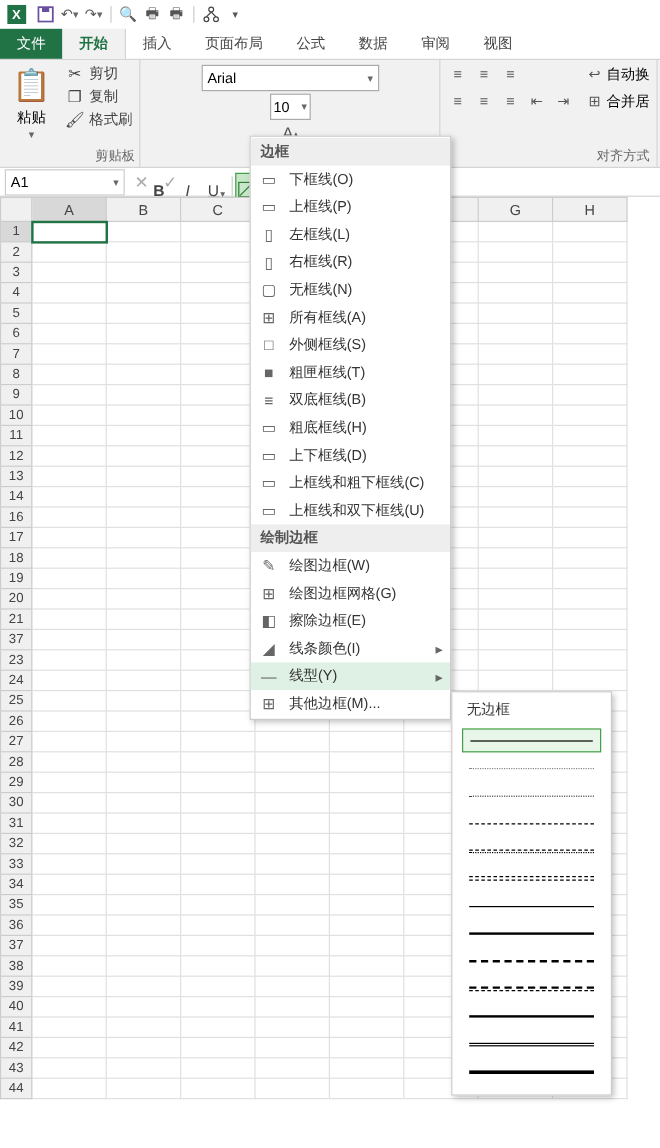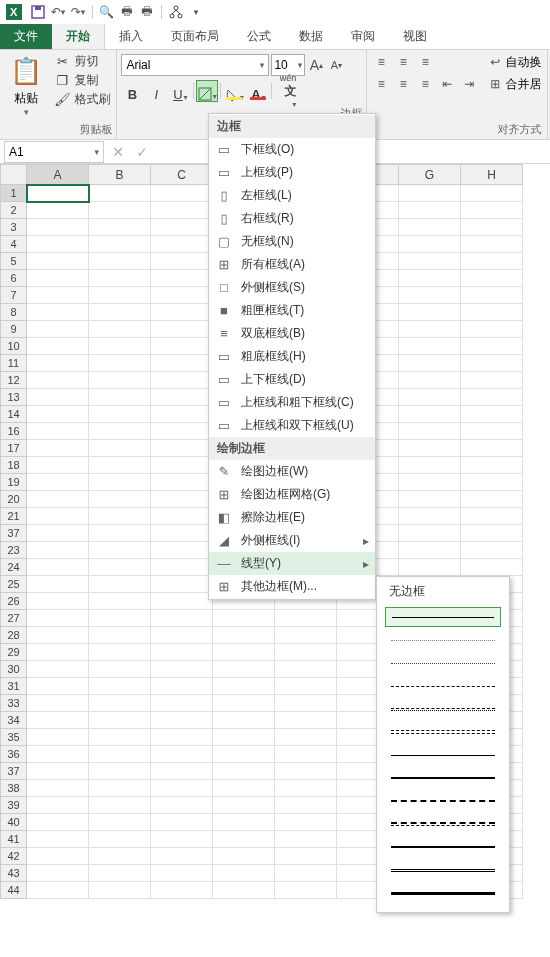--- a/index.html
+++ b/index.html
@@ -22,21 +22,21 @@
 .group { border-right: 1px solid #d4d4d4; display: flex; flex-direction: column; padding: 2px 4px; position: relative; }
 .group-body { flex: 1; display: flex; align-items: flex-start; }
 .group-label { text-align: right; font-size: 11px; color: #666; padding: 2px 0 0; }
 
 .paste-block { display: flex; flex-direction: column; align-items: center; padding: 2px 6px; }
 .paste-block .big-icon { font-size: 26px; color: #d8a53a; height: 34px; display: flex; align-items: center; }
 .paste-block .lbl { font-size: 12px; margin-top: 2px; }
 .clip-right { display: flex; flex-direction: column; justify-content: space-around; margin-left: 4px; }
 .rline { display: flex; align-items: center; font-size: 12px; color: #444; padding: 1px 2px; cursor: pointer; }
 .rline .ic { width: 16px; height: 16px; display: inline-flex; justify-content: center; align-items: center; margin-right: 4px; font-size: 13px; }
-.font-row1 { display: flex; align-items: center; padding: 2px 0; gap: 2px; }
+.font-row1 { display: flex; align-items: center; padding: 2px 0; gap: 2px; flex-direction: column; }
 .font-name { width: 148px; height: 22px; border: 1px solid #aaa; display: flex; align-items: center; justify-content: space-between; padding: 0 4px; font-size: 12px; background: #fff; }
 .font-size { width: 34px; height: 22px; border: 1px solid #aaa; display: flex; align-items: center; justify-content: space-between; padding: 0 2px; font-size: 12px; background: #fff; }
 .sbtn { width: 18px; height: 18px; display: inline-flex; align-items: center; justify-content: center; color: #555; cursor: pointer; font-size: 13px; }
 .font-row2 { display: flex; align-items: center; gap: 2px; padding: 2px 0; }
 .font-row2 .fbtn { width: 22px; height: 22px; display: inline-flex; align-items: flex-end; justify-content: center; color: #444; cursor: pointer; font-size: 13px; position: relative; }
 .active-border { background: #c8e6c9; border: 1px solid #43a047; }
 .colorbar { position: absolute; bottom: 2px; left: 3px; right: 3px; height: 3px; }
 
 .align-group { padding-right: 6px; }
 .align-rows { display: flex; flex-direction: column; gap: 2px; }
@@ -582,20 +582,31 @@
           <td class="cell "></td>
           <td class="cell "></td>
           <td class="cell "></td>
           <td class="cell "></td>
           <td class="cell "></td>
           <td class="cell "></td>
           <td class="cell "></td>
           <td class="cell "></td>
         </tr>
         <tr>
+          <td class="rowhead ">32</td>
+          <td class="cell "></td>
+          <td class="cell "></td>
+          <td class="cell "></td>
+          <td class="cell "></td>
+          <td class="cell "></td>
+          <td class="cell "></td>
+          <td class="cell "></td>
+          <td class="cell "></td>
+        </tr>
+        <tr>
           <td class="rowhead ">33</td>
           <td class="cell "></td>
           <td class="cell "></td>
           <td class="cell "></td>
           <td class="cell "></td>
           <td class="cell "></td>
           <td class="cell "></td>
           <td class="cell "></td>
           <td class="cell "></td>
         </tr>
@@ -789,21 +800,21 @@
       <div class="dd-item ">
         <span class="ddi">⊞</span>
         <span>绘图边框网格(G)</span>
       </div>
       <div class="dd-item ">
         <span class="ddi">◧</span>
         <span>擦除边框(E)</span>
       </div>
       <div class="dd-item ">
         <span class="ddi">◢</span>
-        <span>外侧框线(I)</span>
+        <span>线条颜色(I)</span>
         <span class="arrow">▸</span>
       </div>
       <div class="dd-item hover">
         <span class="ddi">—</span>
         <span>线型(Y)</span>
         <span class="arrow">▸</span>
       </div>
       <div class="dd-item ">
         <span class="ddi">⊞</span>
         <span>其他边框(M)...</span>

